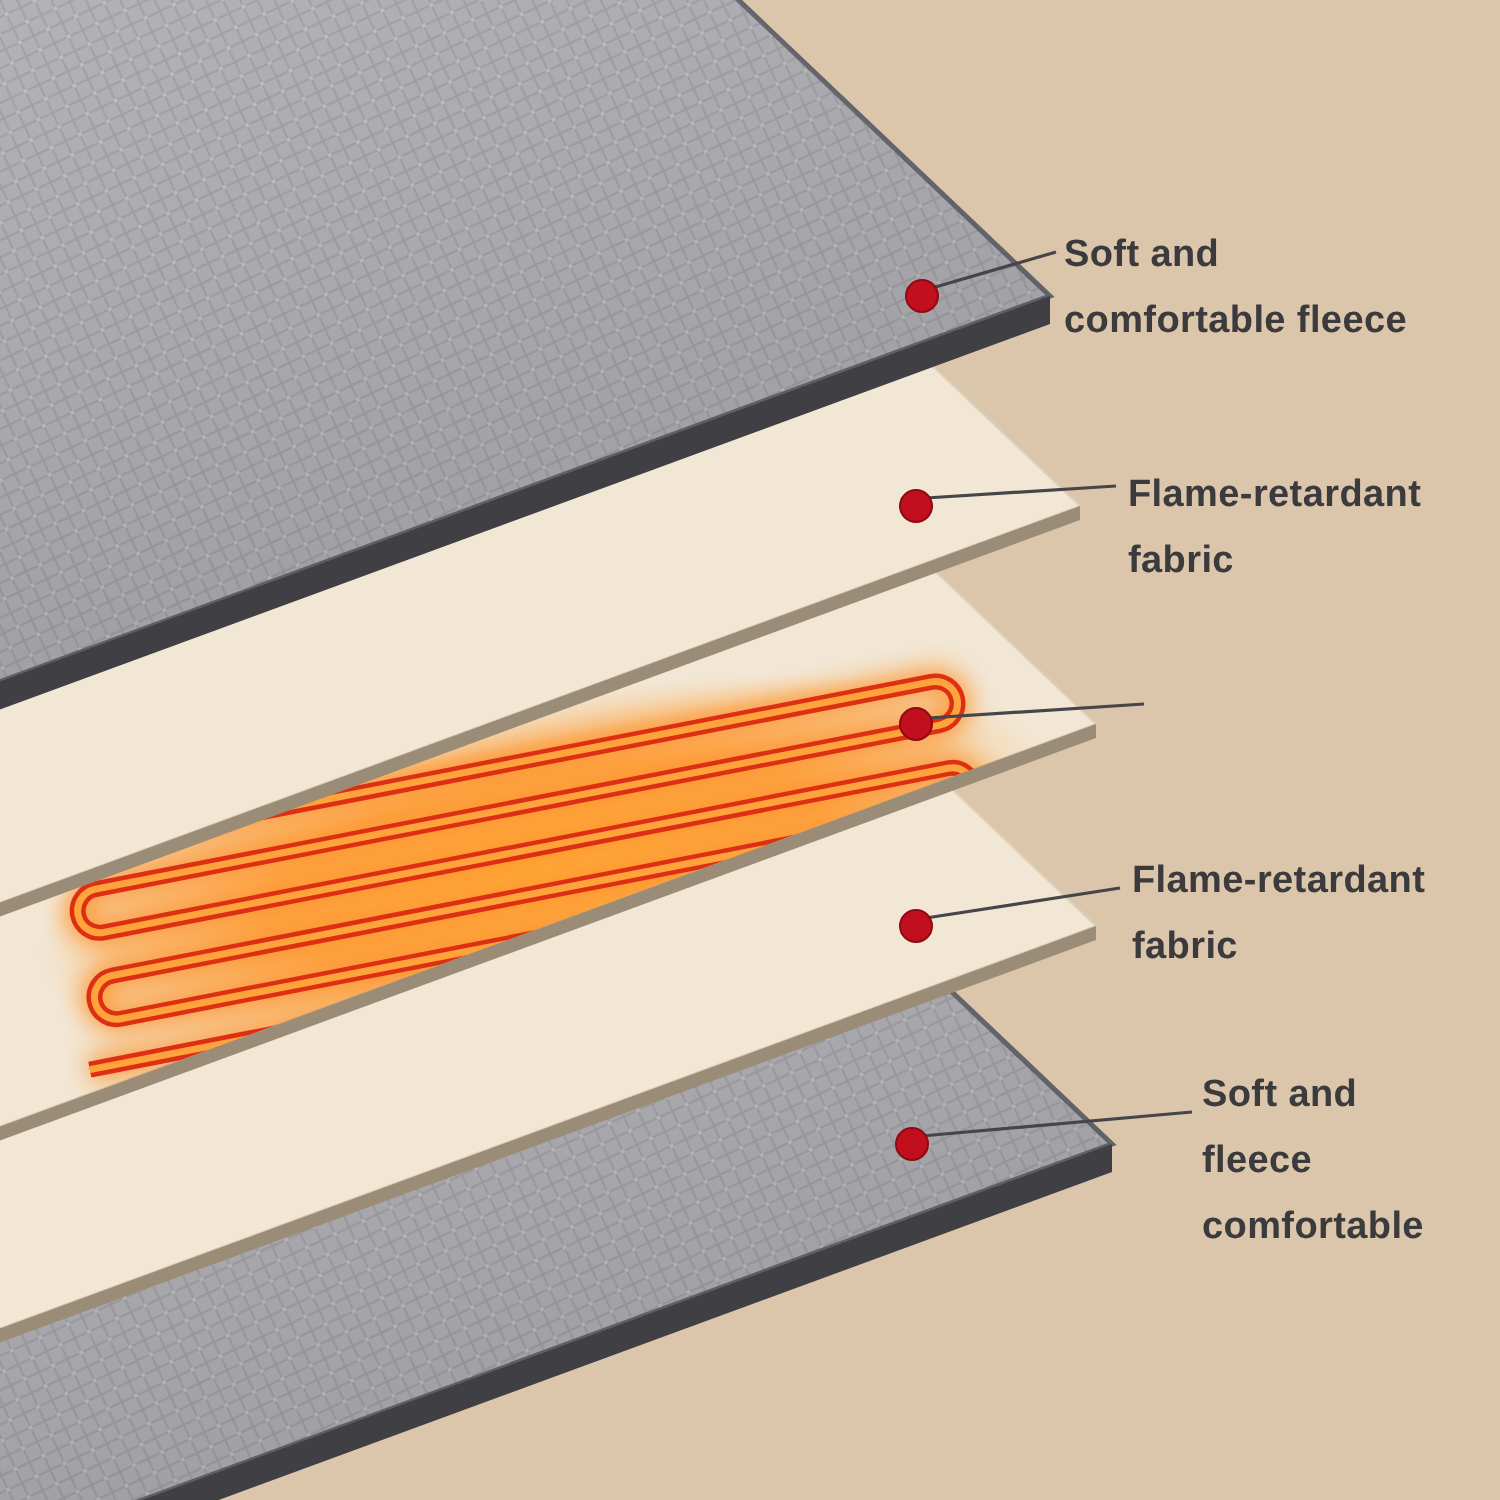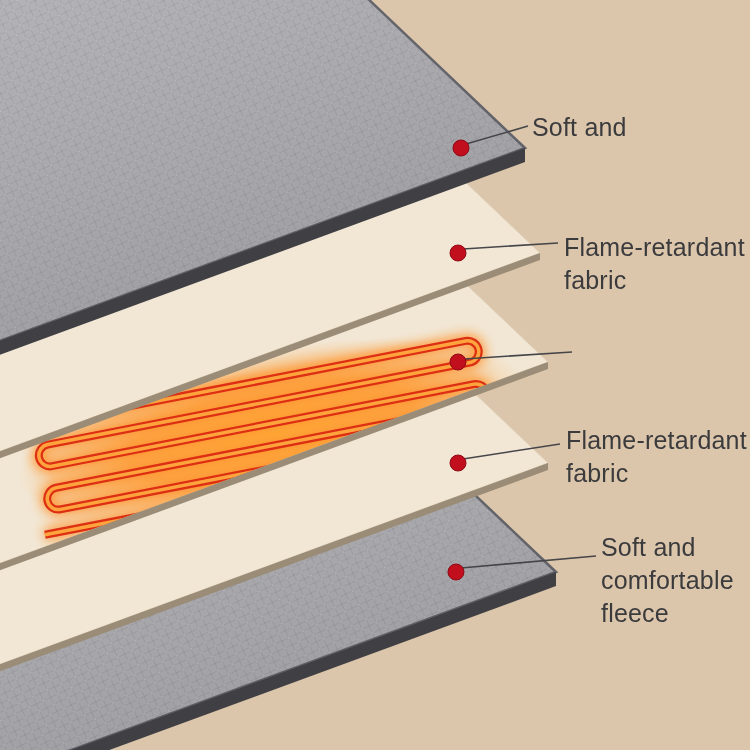--- a/index.html
+++ b/index.html
@@ -6,22 +6,22 @@
   .stage{
     position:relative;
     width:750px;height:750px;
     overflow:hidden;
     background:var(--background,#dcc6ab);
     font-family:"Liberation Sans",sans-serif;
   }
   .stage svg{position:absolute;left:0;top:0;}
   .callout{
     position:absolute;
-    font-weight:400;
-    font-size:25px;
+    font-weight:700;
+    font-size:19px;
     line-height:33px;
     letter-spacing:.2px;
     color:var(--text,#3b3b3d);
     white-space:nowrap;
   }
   .fleece-face{fill:url(#fleeceTex);stroke:var(--fleece-edge,#63636a);stroke-width:2.5;}
   .fleece-shade{fill:url(#fleeceShade);pointer-events:none;}
   .fleece-underside{fill:#3f3f44;}
   .fabric-face{fill:var(--fabric,#f2e7d5);stroke:#decfb8;stroke-width:1;}
   .fabric-underside{fill:var(--fabric-edge,#9a8c76);}
@@ -103,32 +103,33 @@
 
     <circle class="dot" cx="461" cy="148" r="8"></circle>
     <circle class="dot" cx="458" cy="253" r="8"></circle>
     <circle class="dot" cx="458" cy="362" r="8"></circle>
     <circle class="dot" cx="458" cy="463" r="8"></circle>
     <circle class="dot" cx="456" cy="572" r="8"></circle>
   </svg>
 
   <div class="callout" style="left:532px;top:111px;">
     <div>Soft and</div>
+    <div>comfortable fleece</div>
   </div>
 
   <div class="callout" style="left:564px;top:231px;">
     <div>Flame-retardant</div>
     <div>fabric</div>
   </div>
 
 
   <div class="callout" style="left:566px;top:424px;">
     <div>Flame-retardant</div>
     <div>fabric</div>
   </div>
 
   <div class="callout" style="left:601px;top:531px;">
     <div>Soft and</div>
+    <div>fleece</div>
     <div>comfortable</div>
-    <div>fleece</div>
   </div>
 
 </div>
 
 </body></html>

